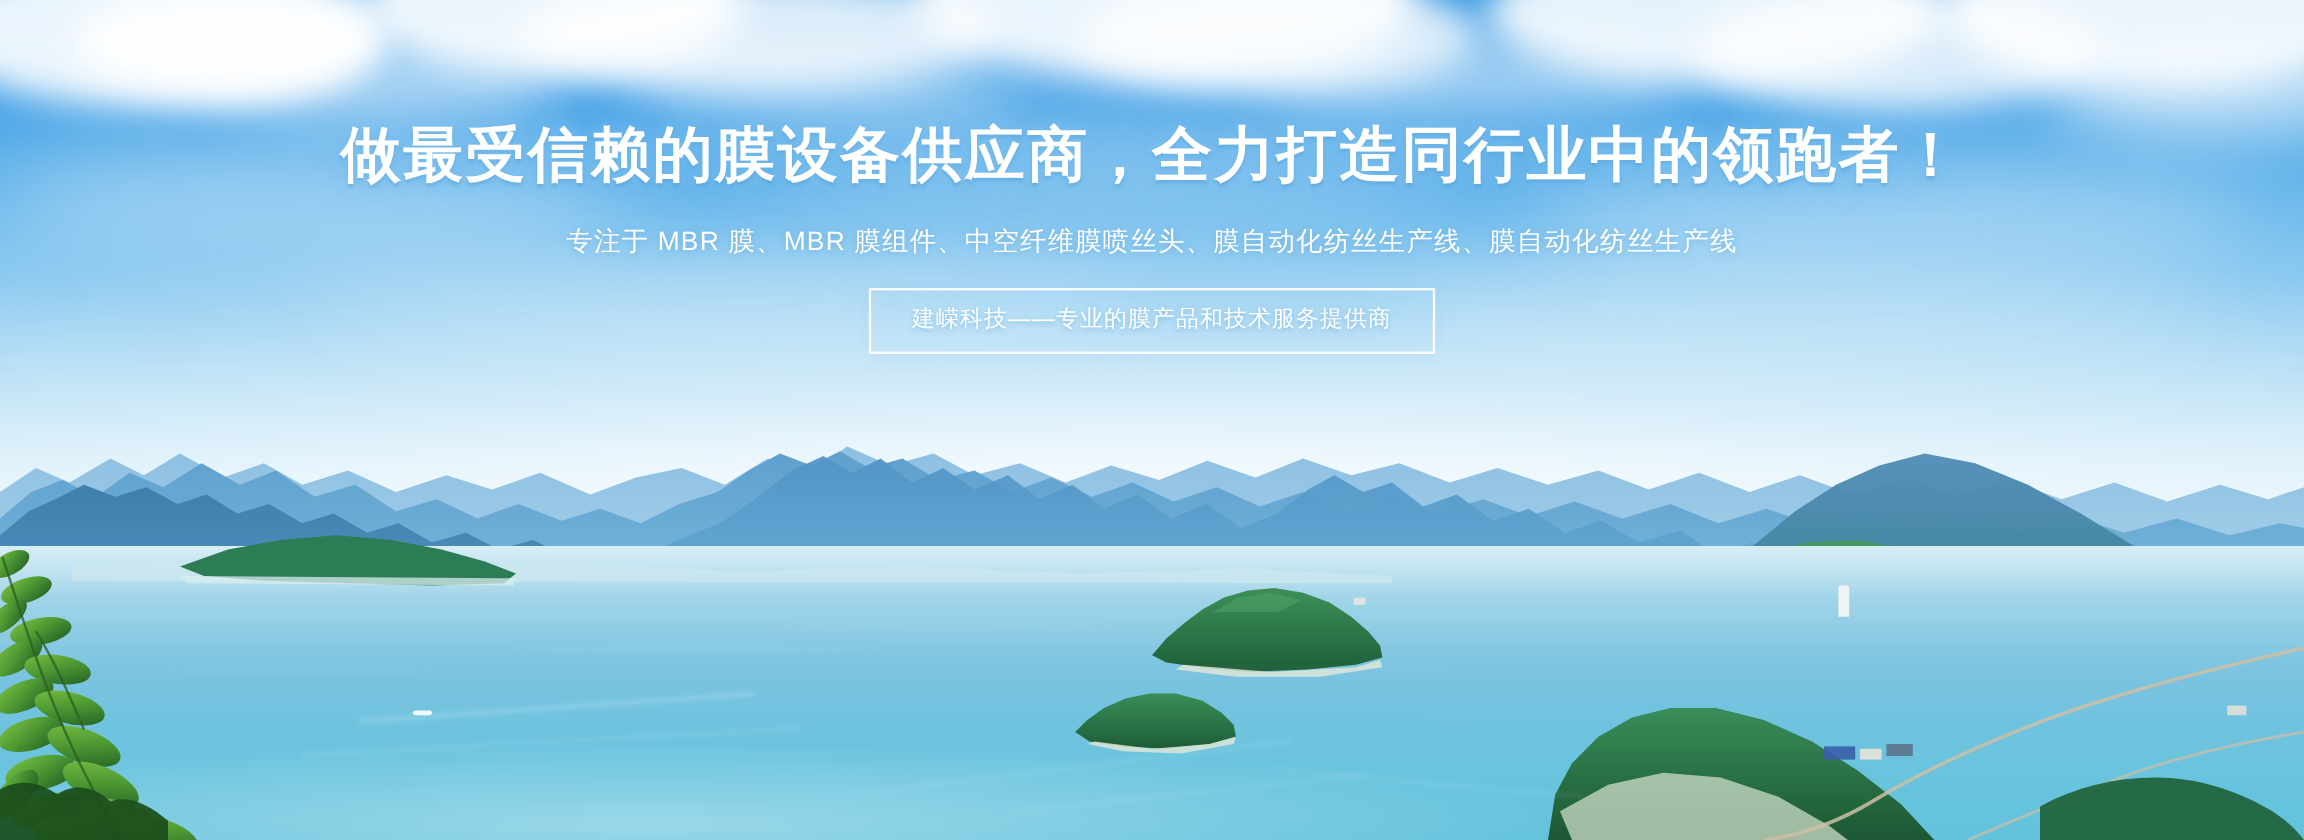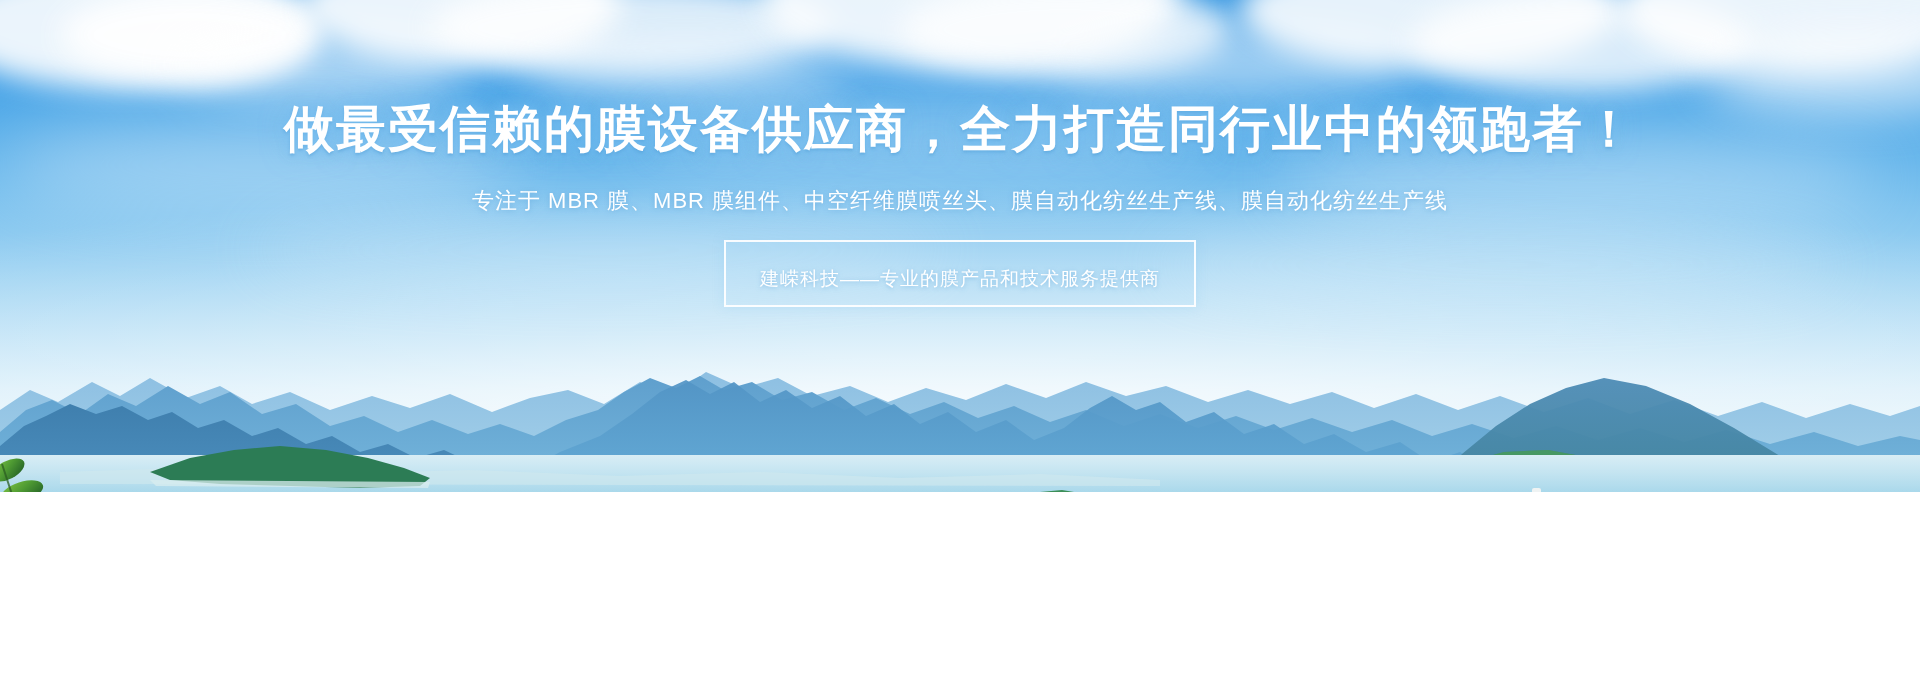--- a/index.html
+++ b/index.html
@@ -1,20 +1,20 @@
 <!DOCTYPE html>
 <html><head>
 <meta charset="utf-8">
 <style>
   html,body{margin:0;padding:0;background:#fff;}
   body{font-family:"Liberation Sans","DejaVu Sans",sans-serif;}
 
   .banner{
     position:relative;
-    width:1920px;height:492px;
+    width:1920px;height:700px;
     overflow:hidden;
     background:#4aa8e8;
   }
 
   
   .sky{
     position:absolute;left:0;top:0;width:1920px;height:430px;
     background:linear-gradient(to bottom,
       #2f93e0 0%,
       #3c9ce6 12%,
@@ -92,21 +92,21 @@
     letter-spacing:1px;
     text-shadow:0 1px 5px rgba(90,160,215,.6);
     white-space:nowrap;
   }
   .tagbox-wrap{
     position:absolute;left:0;top:240px;width:1920px;
   }
   .tagbox{
     display:inline-block;
     border:2px solid rgba(255,255,255,.92);
-    padding:25px 34px 14px;
+    padding:13px 34px 14px;
     font-size:19px;line-height:24px;
     color:#ffffff;
     letter-spacing:1px;
     white-space:nowrap;
     text-shadow:0 1px 4px rgba(90,160,215,.55);
     box-shadow:0 0 10px rgba(150,205,240,.35);
   }
 </style>
 </head>
 <body>

